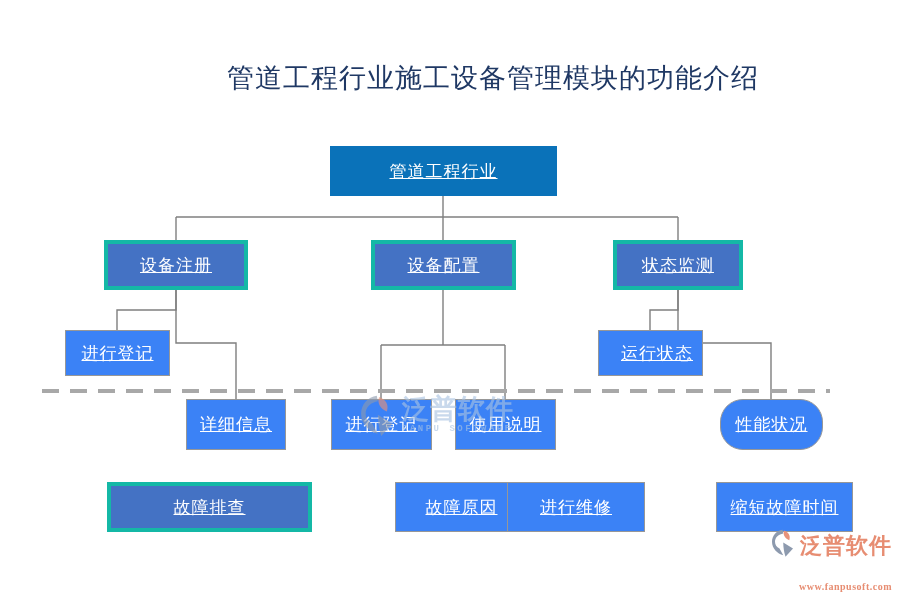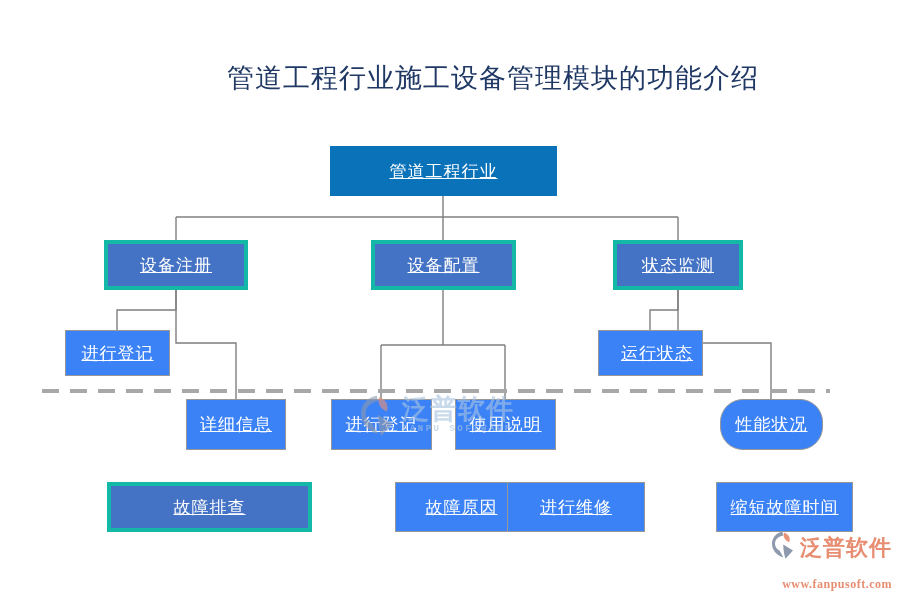--- a/index.html
+++ b/index.html
@@ -25,21 +25,21 @@
   }
   .watermark .wm-text{display:flex;flex-direction:column;align-items:flex-start;}
   .wm-brand{font-size:27px;line-height:30px;color:#a9c3e2;font-weight:700;letter-spacing:1px;}
   .wm-caption{font-size:9px;color:#a9c3e2;letter-spacing:2.5px;font-family:Liberation Mono, monospace;font-weight:700;}
   .footer-logo{
     position:absolute;right:8px;bottom:8px;width:140px;
     display:flex;flex-direction:column;align-items:flex-end;z-index:6;
   }
   .footer-top{display:flex;align-items:center;gap:2px;}
   .footer-brand{font-size:22px;line-height:26px;color:#e78d72;font-weight:700;letter-spacing:1px;}
-  .footer-url{font-size:12px;color:#e78d72;font-weight:700;letter-spacing:0.5px;margin-top:12px;font-family:"Liberation Serif",serif;}
+  .footer-url{font-size:10px;color:#e78d72;font-weight:700;letter-spacing:0.5px;margin-top:18px;font-family:"Liberation Serif",serif;}
 </style>
 </head>
 <body>
 
 <div id="stage">
 
   <div class="page-title">管道工程行业施工设备管理模块的功能介绍</div>
 
   <svg id="connectors" viewBox="0 0 900 600">
     <g stroke="#7f7f7f" stroke-width="1.4" fill="none">

